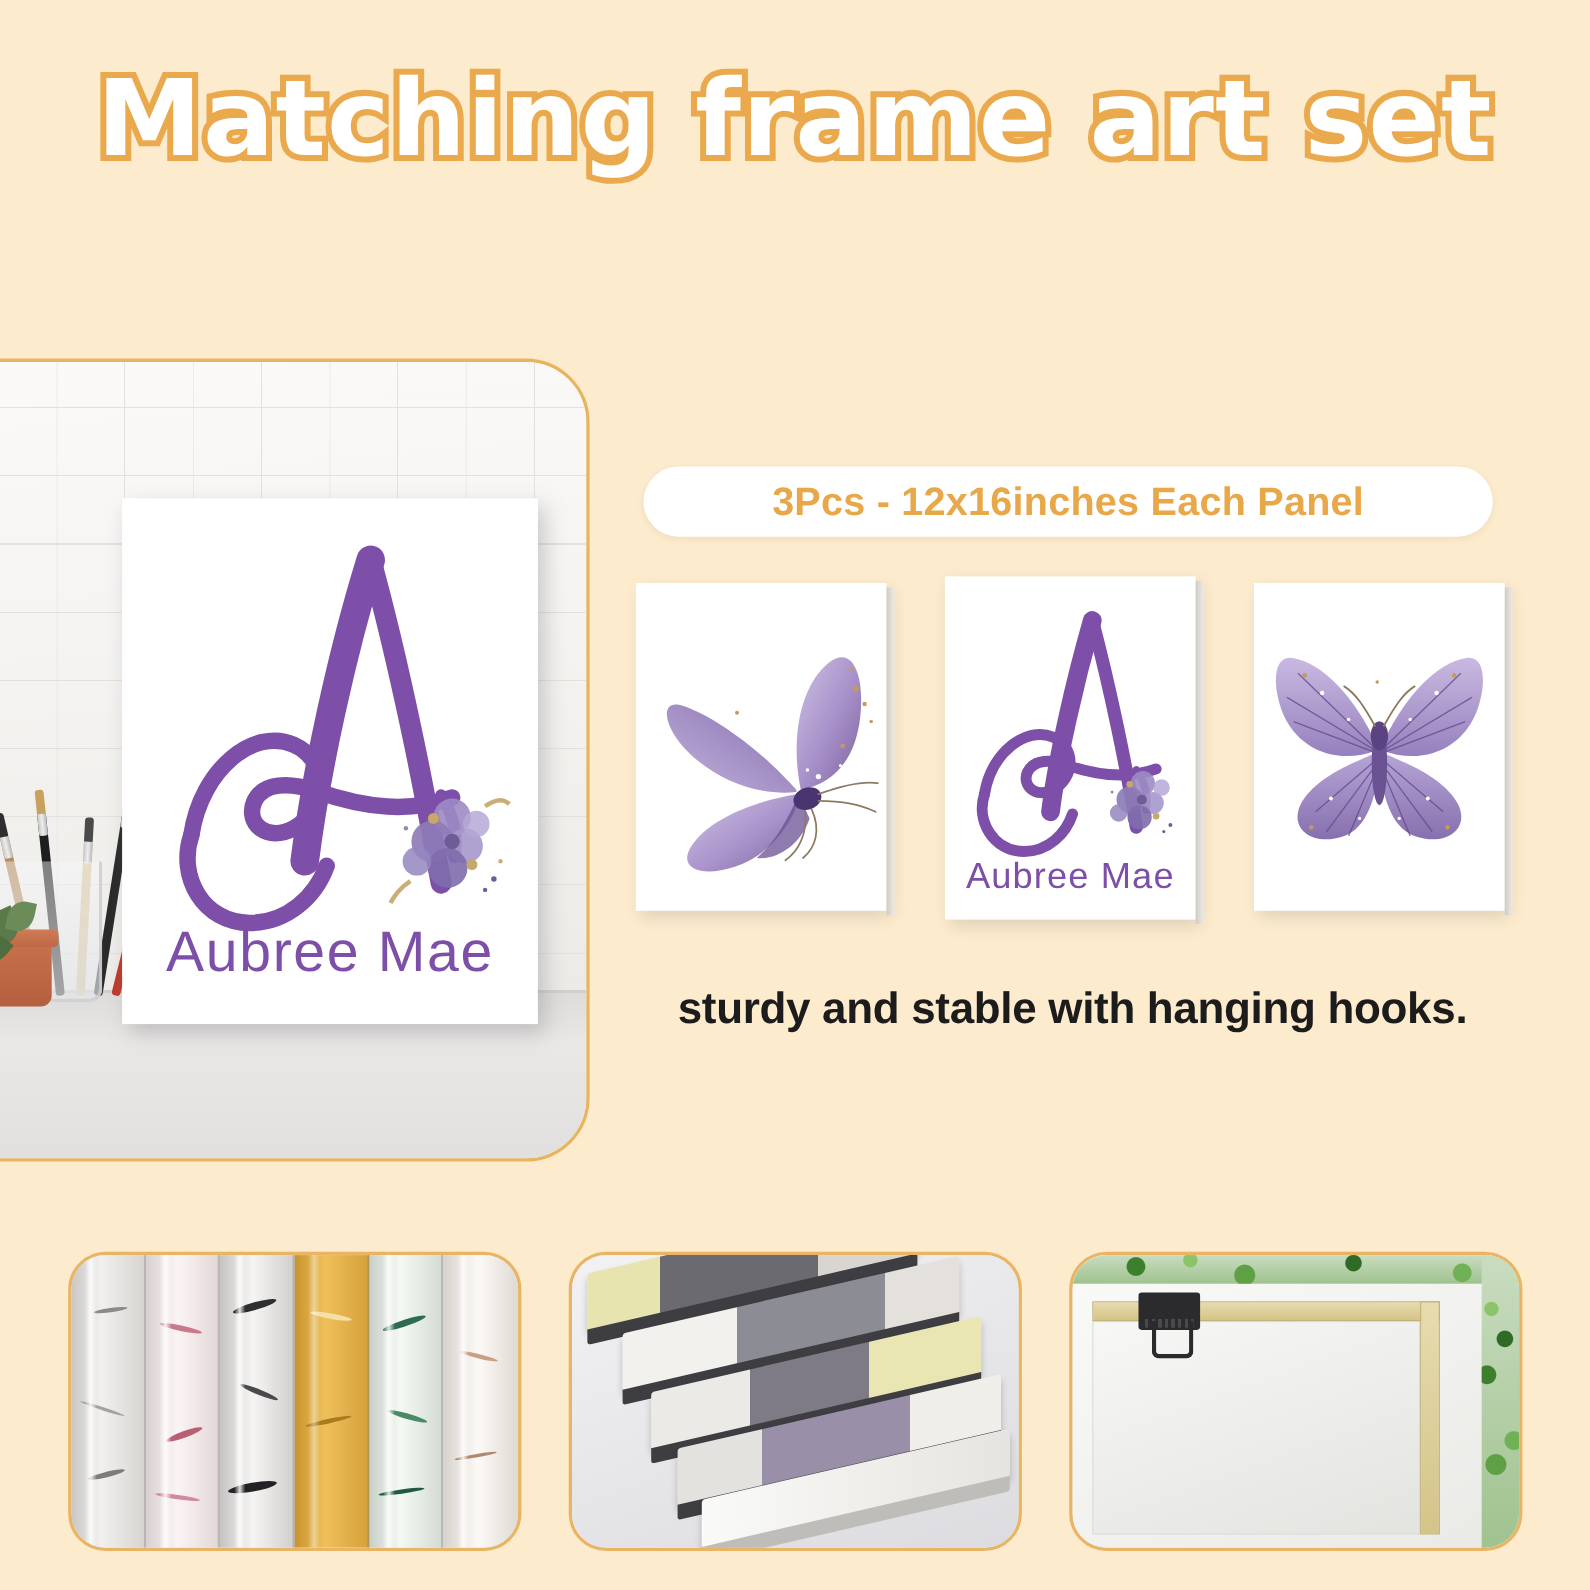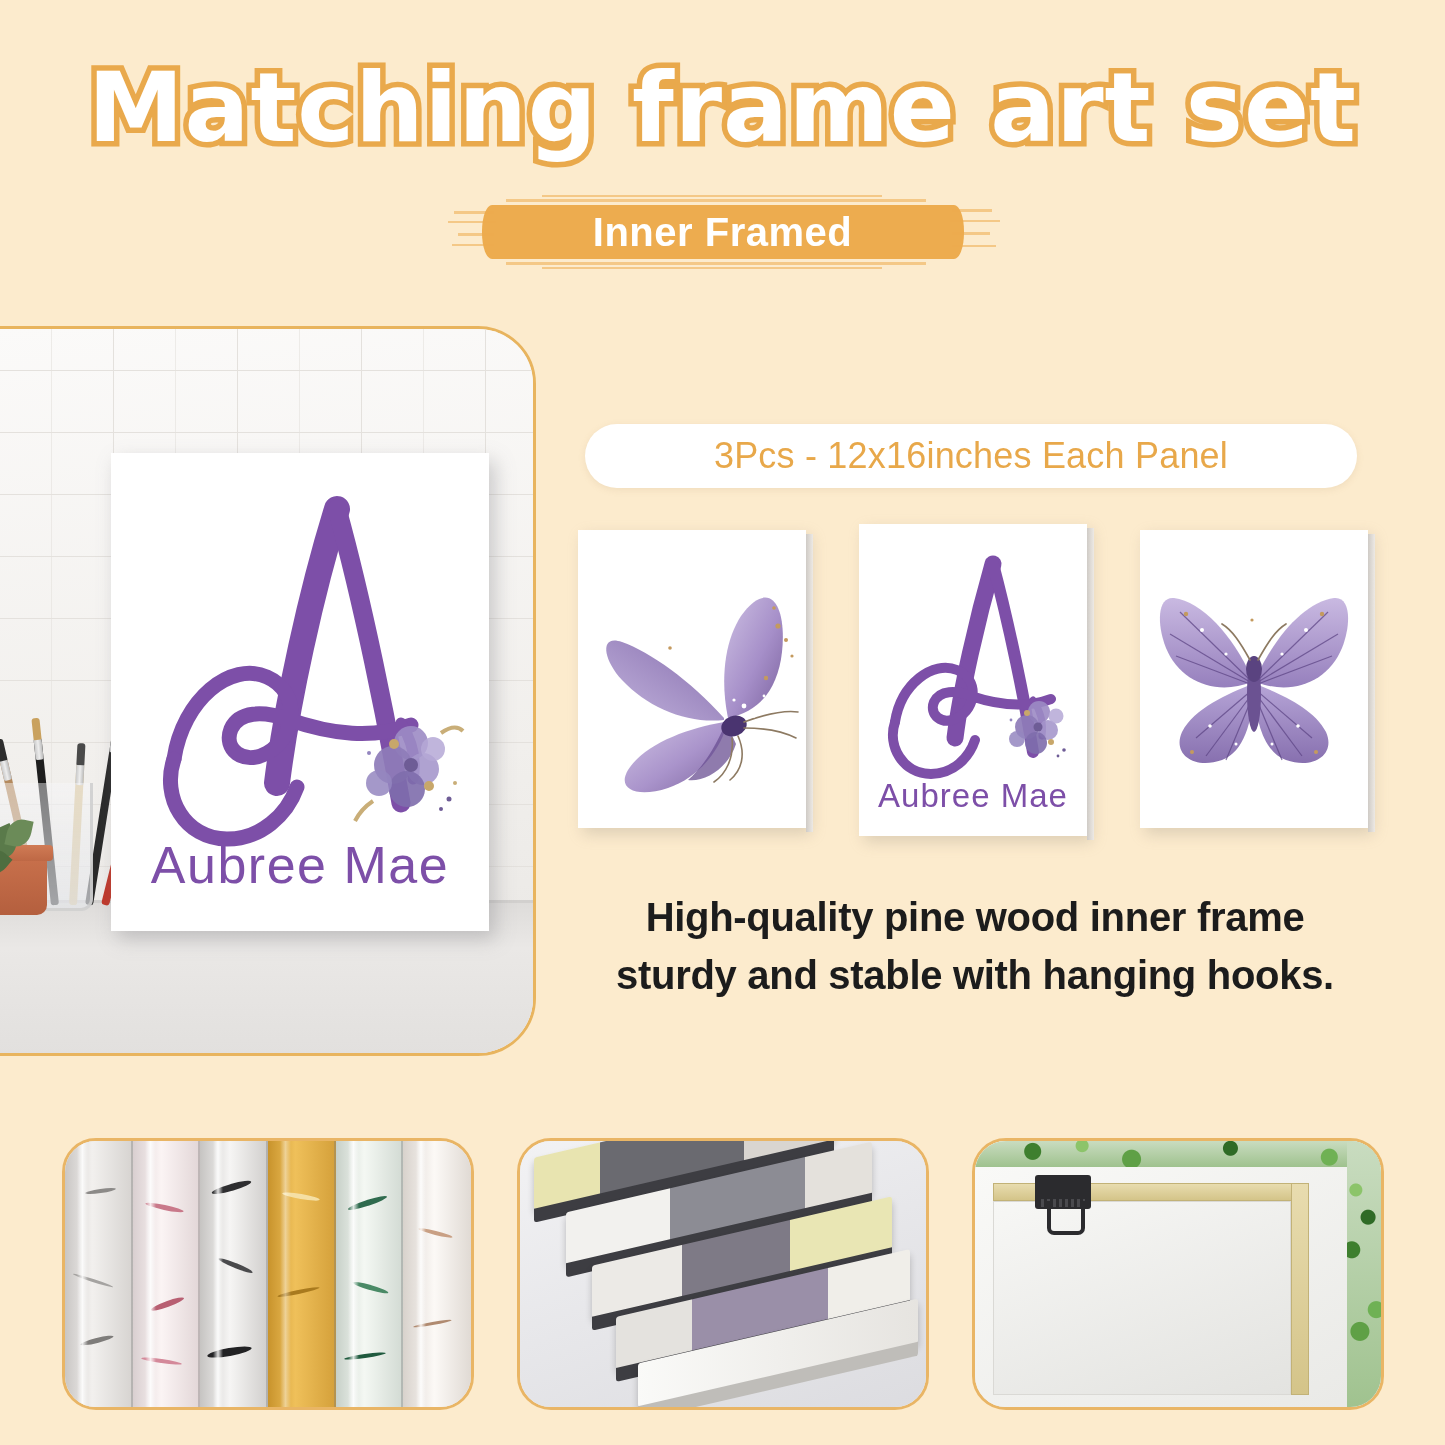--- a/index.html
+++ b/index.html
@@ -212,21 +212,21 @@
     background: #FFFFFF;
     border-radius: 34px;
     display: flex;
     align-items: center;
     justify-content: center;
     box-shadow: 0 2px 7px rgba(180,150,110,.16);
   }
   .pill-text {
     color: #E8A84A;
     font-size: 36px;
-    font-weight: normal;
+    font-weight: bold;
     letter-spacing: .2px;
     white-space: nowrap;
   }
 
   .panels {
     position: absolute;
     top: 530px;
     left: 578px;
     width: 790px;
     height: 310px;
@@ -357,38 +357,20 @@
     position: absolute; left: 6px; bottom: 2px; width: 44px; height: 8px;
     background: repeating-linear-gradient(90deg,#4A4A4E 0 3px, #2B2B2E 3px 6px);
   }
 </style>
 </head>
 <body>
 
 <div class="header">
   <div class="main-title">Matching frame art set</div>
 
-  <div class="banner-wrap">
-    <div class="banner">
-      <div class="banner-bg"></div>
-      <div class="fray f1"></div>
-      <div class="fray f2"></div>
-      <div class="fray f3"></div>
-      <div class="fray f4"></div>
-      <div class="fray f5"></div>
-      <div class="fray f6"></div>
-      <div class="fray f7"></div>
-      <div class="fray f8"></div>
-      <div class="fray t1"></div>
-      <div class="fray t2"></div>
-      <div class="fray b1"></div>
-      <div class="fray b2"></div>
-      <div class="banner-text">Inner Framed</div>
-    </div>
-  </div>
 </div>
 
 <div class="hero-photo">
   <div class="brick-wall"></div>
   <div class="brick-offset"></div>
   <div class="desk-edge"></div>
   <div class="desk"></div>
 
   <div class="brush" style="left:44px;height:150px;transform:rotate(-13deg);background:#B48A5E;">
     <span class="ferrule"></span>
@@ -614,21 +596,20 @@
           <circle cx="52" cy="222" r="2"></circle>
             <circle cx="176" cy="222" r="2"></circle>
           <circle cx="112" cy="90" r="1.6"></circle>
         </g>
       </svg>
     </div>
   </div>
 </div>
 
 <div class="caption">
-  <div>High-quality pine wood inner frame</div>
   <div>sturdy and stable with hanging hooks.</div>
 </div>
 
 <div class="thumbs">
 
   <div class="thumb">
     <div class="rolls">
       <div class="roll" style="background:linear-gradient(90deg,#C9C6C4,#F2F0EE 40%,#D6D3D0);">
         <span class="vein" style="left:30%;top:18%;width:46%;height:4px;background:#8C8A88;"></span>
         <span class="vein" style="left:10%;top:52%;width:62%;height:3px;background:#A5A3A1;transform:rotate(18deg);"></span>

